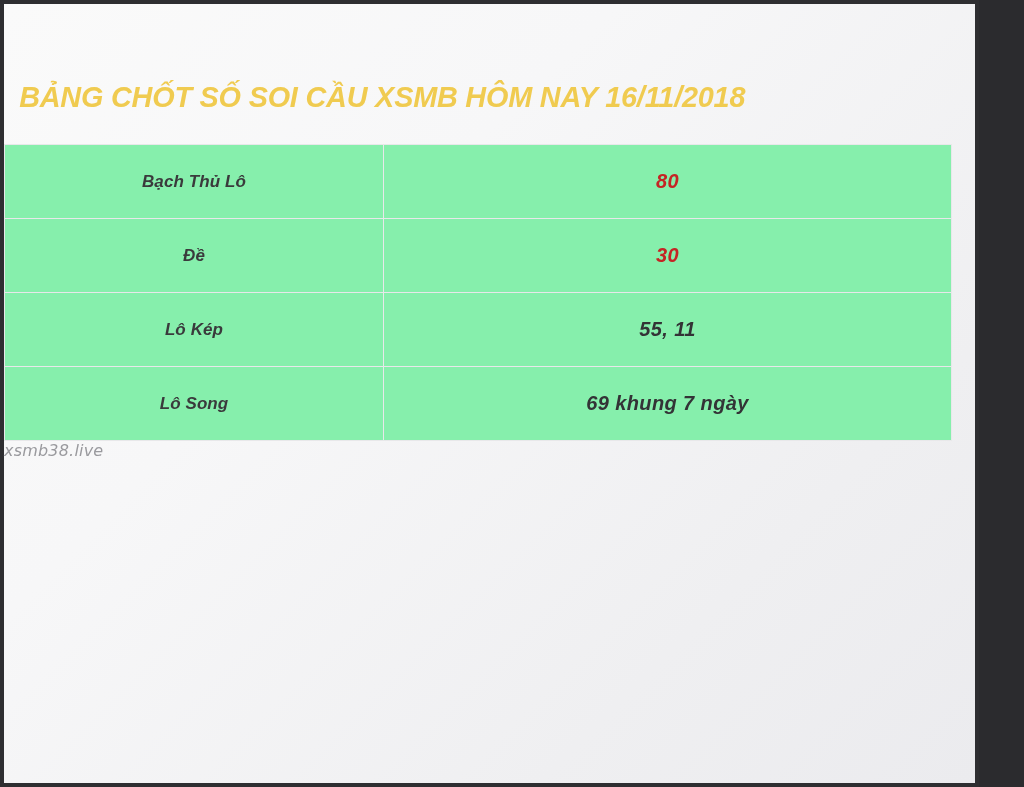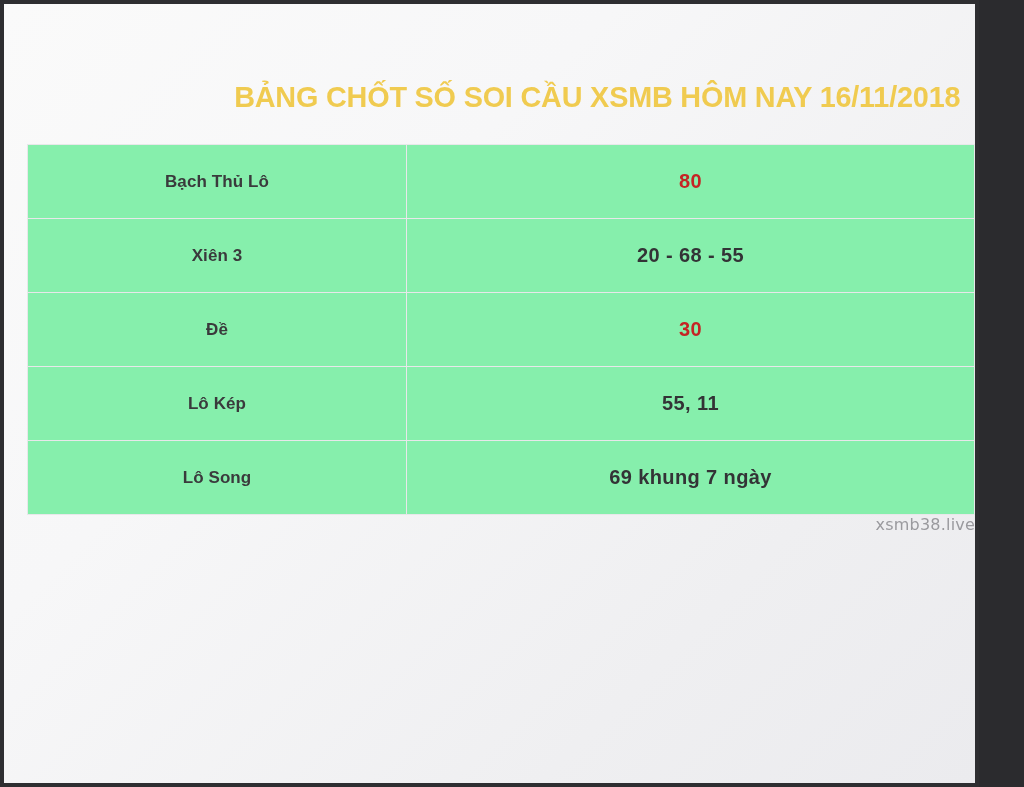--- a/index.html
+++ b/index.html
@@ -16,21 +16,22 @@
 
   #page {
     position: relative;
     box-sizing: border-box;
     width: 979px;
     height: 787px;
     border: 4px solid #2e2e31;
     background: linear-gradient(135deg, #fafafa 0%, #f7f7f8 35%, #efeff1 75%, #ebebee 100%);
     display: flex;
     flex-direction: column;
-    align-items: flex-end;
+    align-items: flex-start;
+    font-style: italic;
   }
 
   #title {
     margin-top: 78px;
     font-size: 30px;
     font-weight: bold;
     letter-spacing: -0.2px;
     text-transform: uppercase;
     color: #f0cb50;
     text-align: center;
@@ -98,24 +99,20 @@
     <table class="result-table">
       <tbody>
 
         <tr>
           <td class="label-cell">Bạch Thủ Lô</td>
           <td class="value-cell red">80</td>
         </tr>
 
 
 
-        <tr>
-          <td class="label-cell">Xiên 3</td>
-          <td class="value-cell">20 - 68 - 55</td>
-        </tr>
 
         <tr>
           <td class="label-cell">Đề</td>
           <td class="value-cell red">30</td>
         </tr>
 
         <tr>
           <td class="label-cell">Lô Kép</td>
           <td class="value-cell">55, 11</td>
         </tr>

